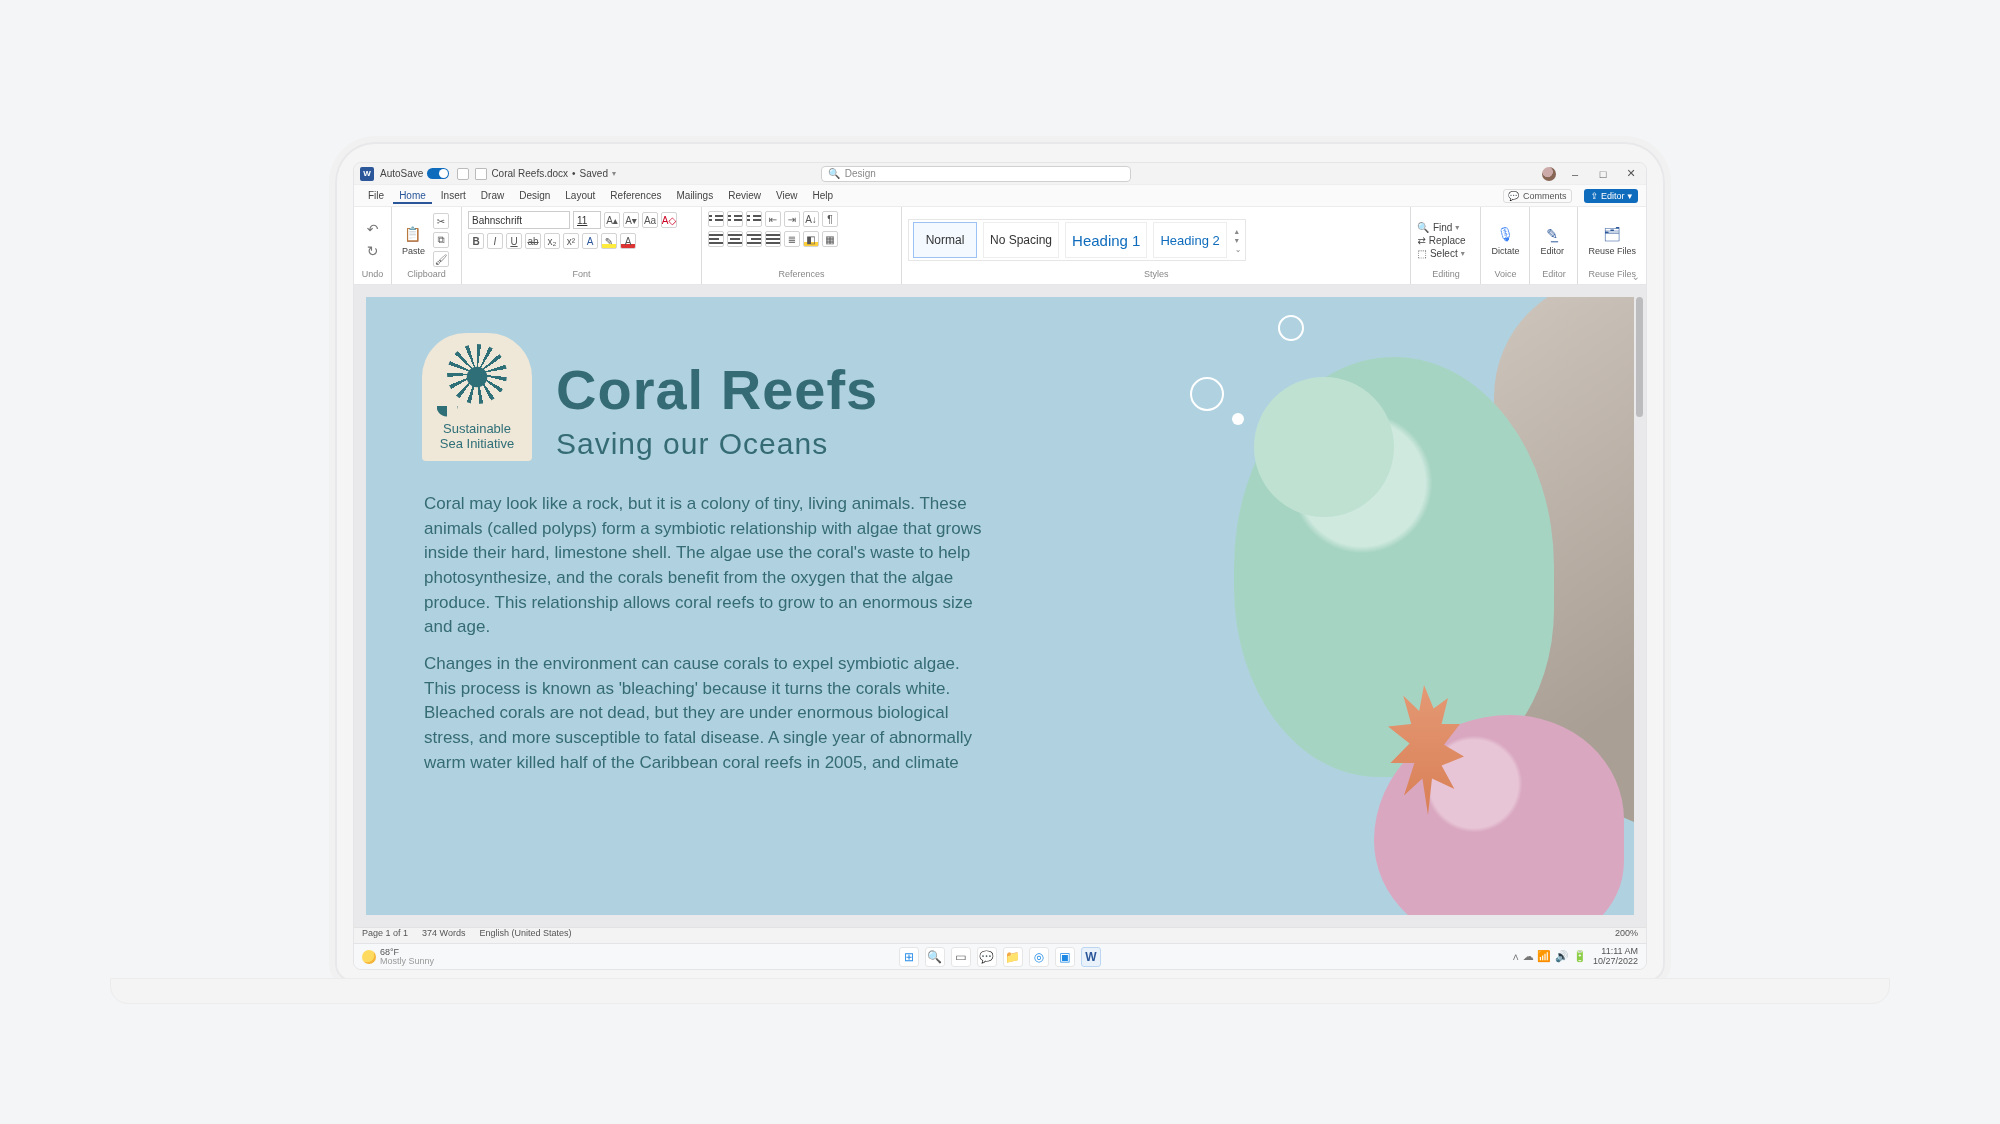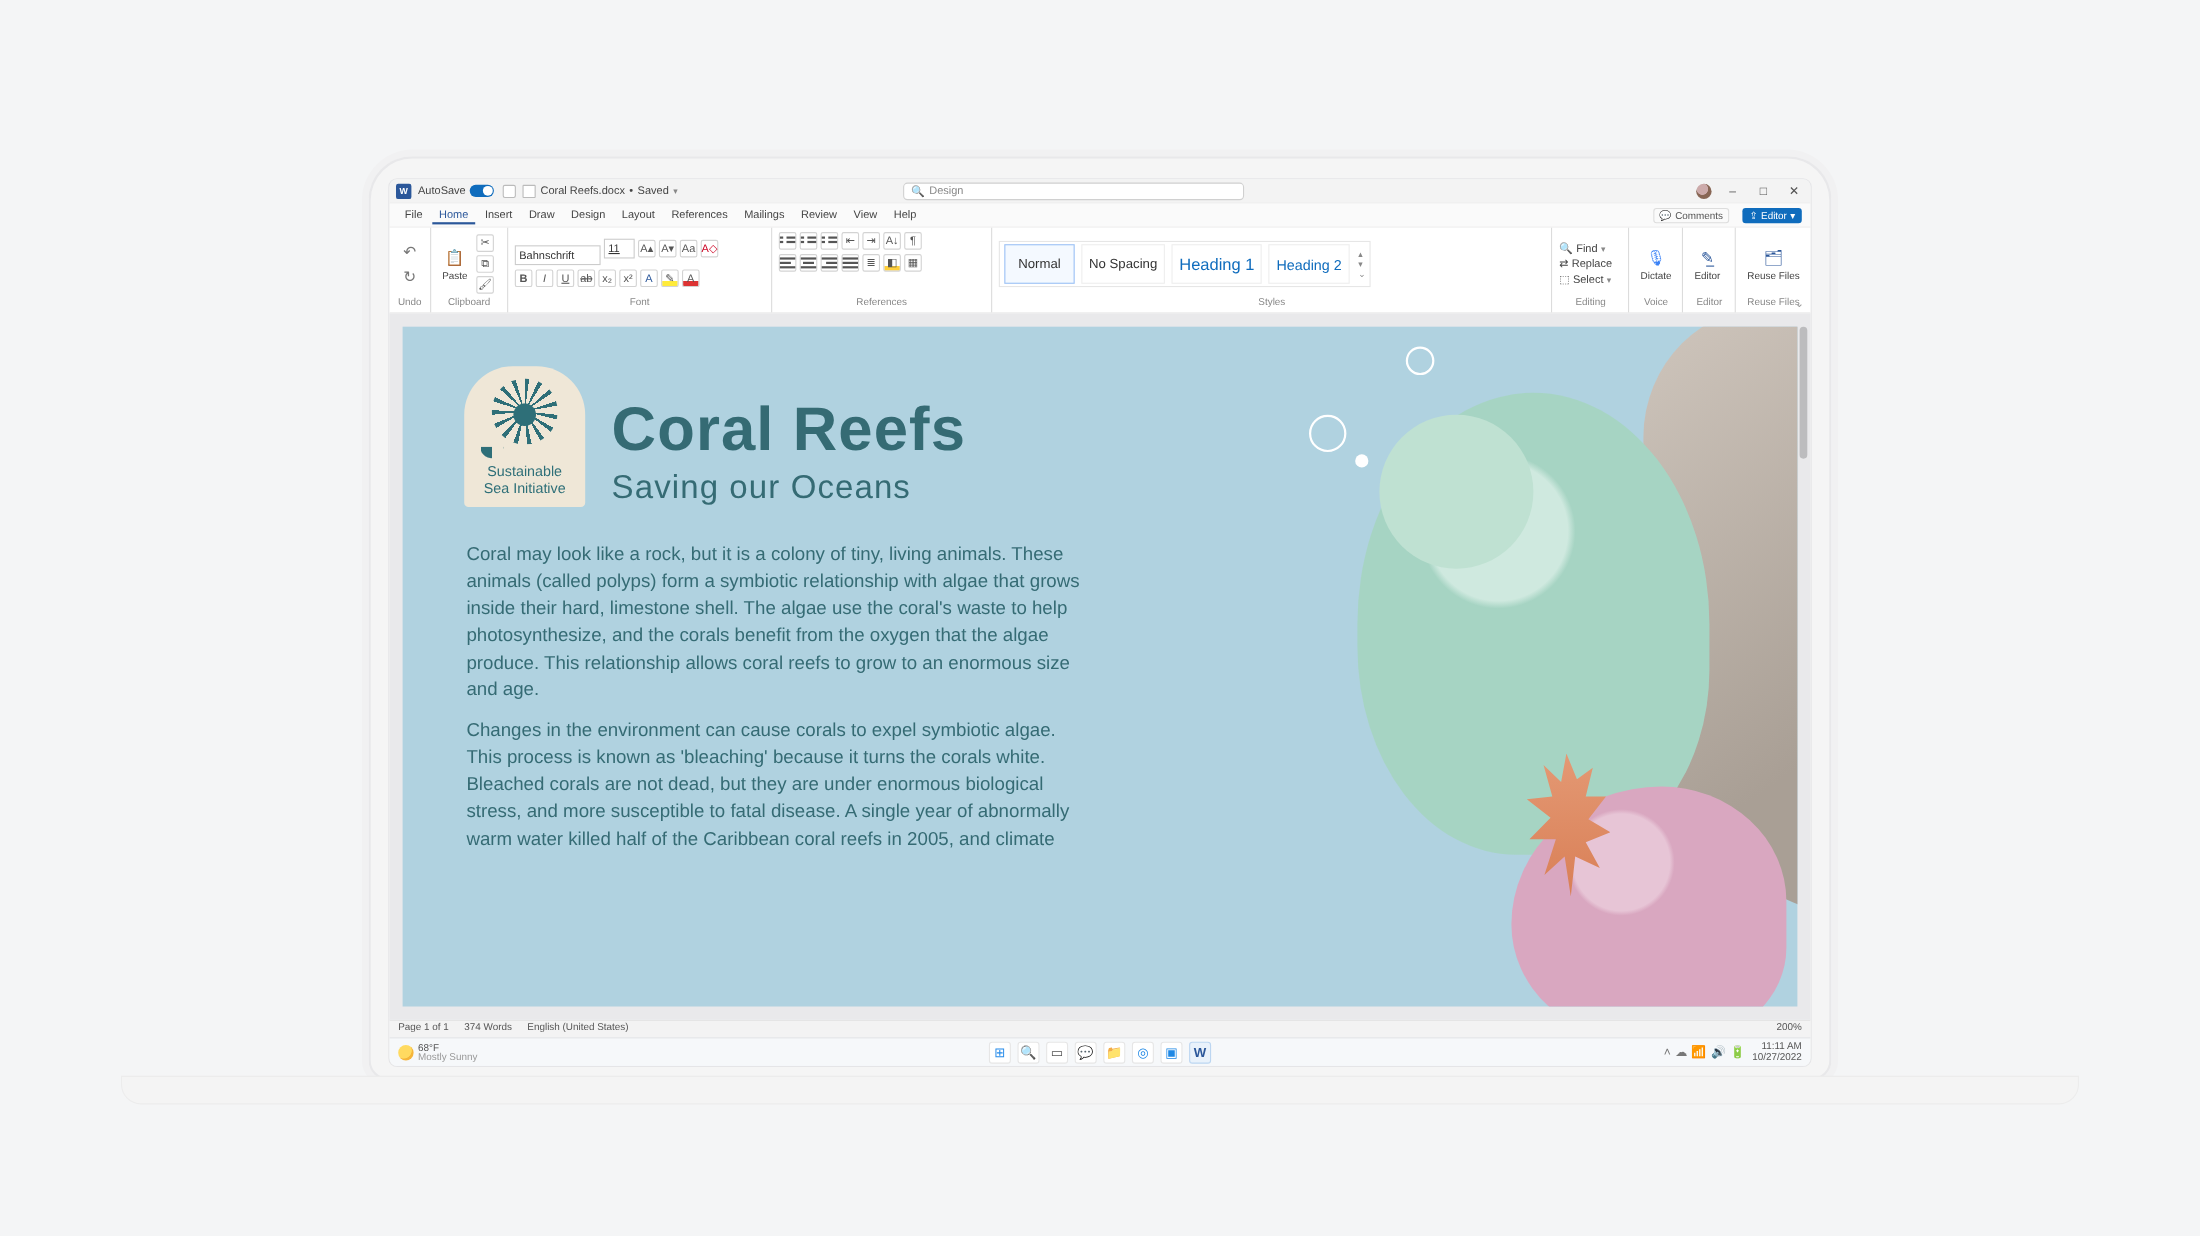--- a/index.html
+++ b/index.html
@@ -193,21 +193,21 @@
             <span class="smallic">⧉</span>
             <span class="smallic">🖌</span>
           </div>
         </div>
         <div class="glabel">Clipboard</div>
       </div>
 
       <div class="rgroup" style="min-width:240px">
         <div class="ctrls col" style="gap:4px;align-items:flex-start;">
           <div class="row">
-            <input class="combo" style="width: 78px; margin-top: 12px;" value="Bahnschrift">
+            <input class="combo" style="width: 102px;" value="Bahnschrift">
             <input class="combo" style="width: 28px; text-decoration: underline;" value="11">
             <span class="smallic">A▴</span>
             <span class="smallic">A▾</span>
             <span class="smallic">Aa</span>
             <span class="smallic" style="color:#c02;">A◇</span>
           </div>
           <div class="row">
             <span class="smallic" style="font-weight:bold">B</span>
             <span class="smallic" style="font-style:italic">I</span>
             <span class="smallic" style="text-decoration:underline">U</span>

